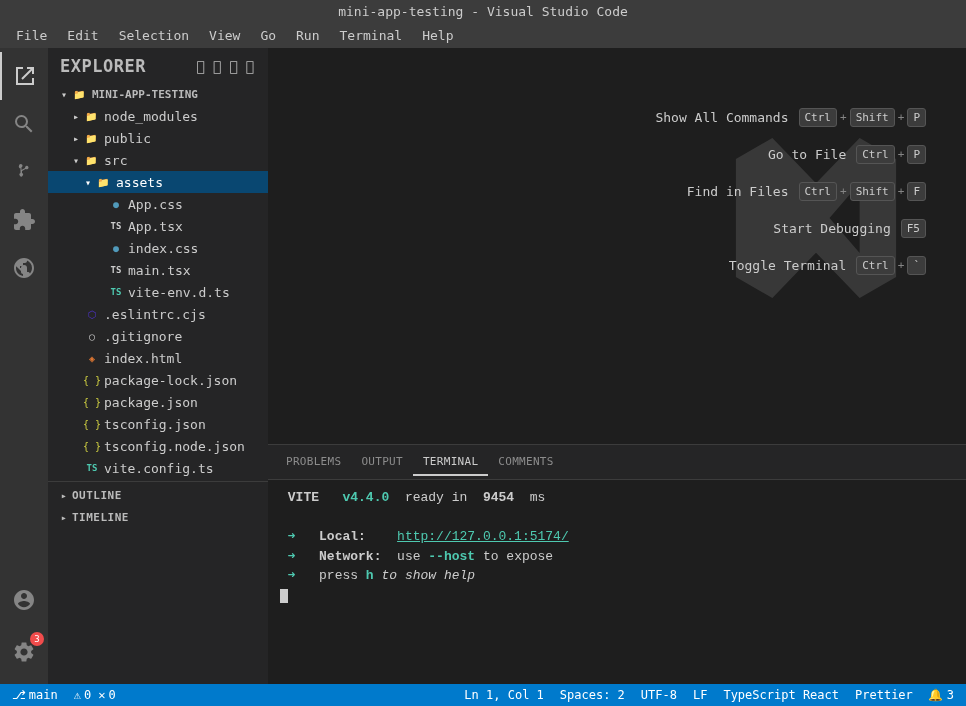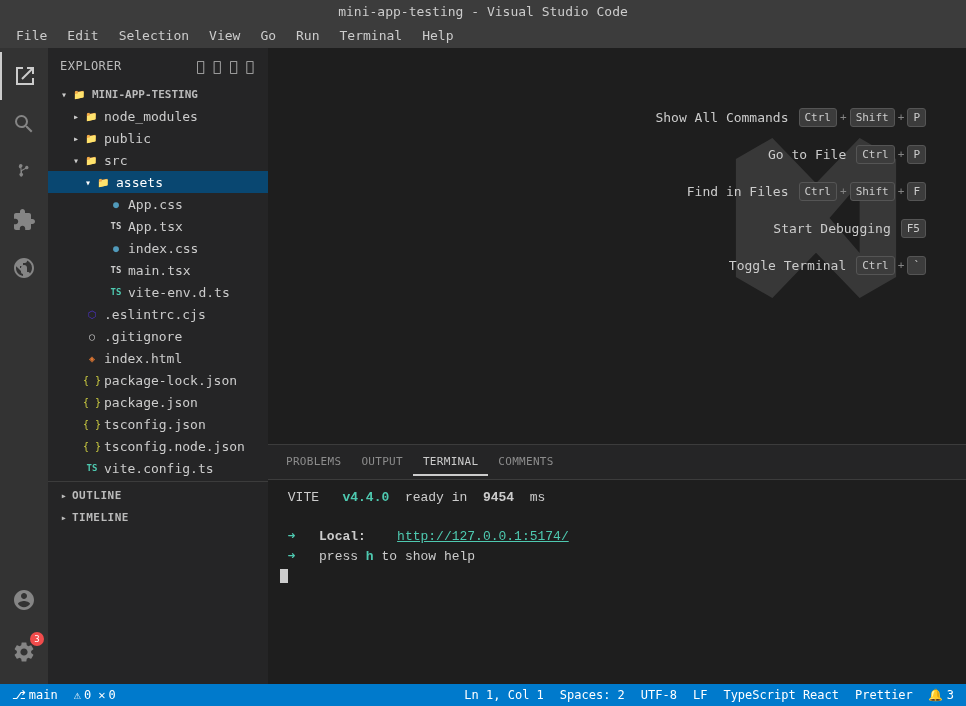--- a/index.html
+++ b/index.html
@@ -95,22 +95,22 @@
       overflow: hidden;
     }
     #sidebar-header {
       height: 35px;
       display: flex;
       align-items: center;
       padding: 0 12px;
       justify-content: space-between;
     }
     #sidebar-title {
-      font-size: 12px;
-      font-weight: 400;
+      font-size: 17px;
+      font-weight: 700;
       color: #bbbbbb;
       letter-spacing: 0.5px;
       text-transform: uppercase;
     }
     .sidebar-toolbar {
       display: flex;
       gap: 4px;
       color: #bbbbbb;
     }
     .sidebar-toolbar span {
@@ -292,34 +292,34 @@
       padding: 8px 12px;
       font-family: 'Consolas', 'Courier New', monospace;
       font-size: 13px;
       overflow-y: auto;
       color: #cccccc;
     }
 
     .terminal-line {
       line-height: 1.5;
     }
-    .t-vite { color: #cccccc; font-weight: 400; }
+    .t-vite { color: #cccccc; font-weight: 700; }
     .t-version { color: #4ec9b0; font-weight: 600; }
     .t-ready { color: #cccccc; }
     .t-time { color: #cccccc; font-weight: 600; }
     .t-arrow { color: #4ec9b0; }
     .t-label { color: #cccccc; font-weight: 600; }
     .t-url { color: #4ec9b0; text-decoration: underline; }
     .t-network { color: #cccccc; font-weight: 600; }
     .t-use { color: #cccccc; }
     .t-host { color: #4ec9b0; font-weight: 600; }
     .t-expose { color: #cccccc; }
     .t-press { color: #cccccc; }
     .t-h { color: #4ec9b0; font-weight: 600; }
-    .t-toshow { color: #cccccc; }
+    .t-toshow { color: #cccccc; font-style: italic; }
     .t-cursor { 
       display: inline-block; 
       width: 8px; 
       height: 14px; 
       background: #cccccc; 
       vertical-align: text-bottom;
     }
 
     
     #status-bar {
@@ -631,20 +631,27 @@
           <span class="t-ready">&nbsp;ms</span>
         </div>
         <div class="terminal-line">&nbsp;</div>
         <div class="terminal-line">
           <span class="t-arrow">&nbsp;➜&nbsp;</span>
           <span class="t-label">&nbsp;Local:&nbsp;&nbsp;&nbsp;</span>
           <span class="t-url">http://127.0.0.1:5174/</span>
         </div>
         <div class="terminal-line">
           <span class="t-arrow">&nbsp;➜&nbsp;</span>
+          <span class="t-network">&nbsp;Network:&nbsp;</span>
+          <span class="t-use">use </span>
+          <span class="t-host">--host</span>
+          <span class="t-expose"> to expose</span>
+        </div>
+        <div class="terminal-line">
+          <span class="t-arrow">&nbsp;➜&nbsp;</span>
           <span class="t-press">&nbsp;press </span>
           <span class="t-h">h</span>
           <span class="t-toshow"> to show help</span>
         </div>
         <div class="terminal-line">
           <span class="t-cursor"></span>
         </div>
       </div>
     </div>
   </div>

